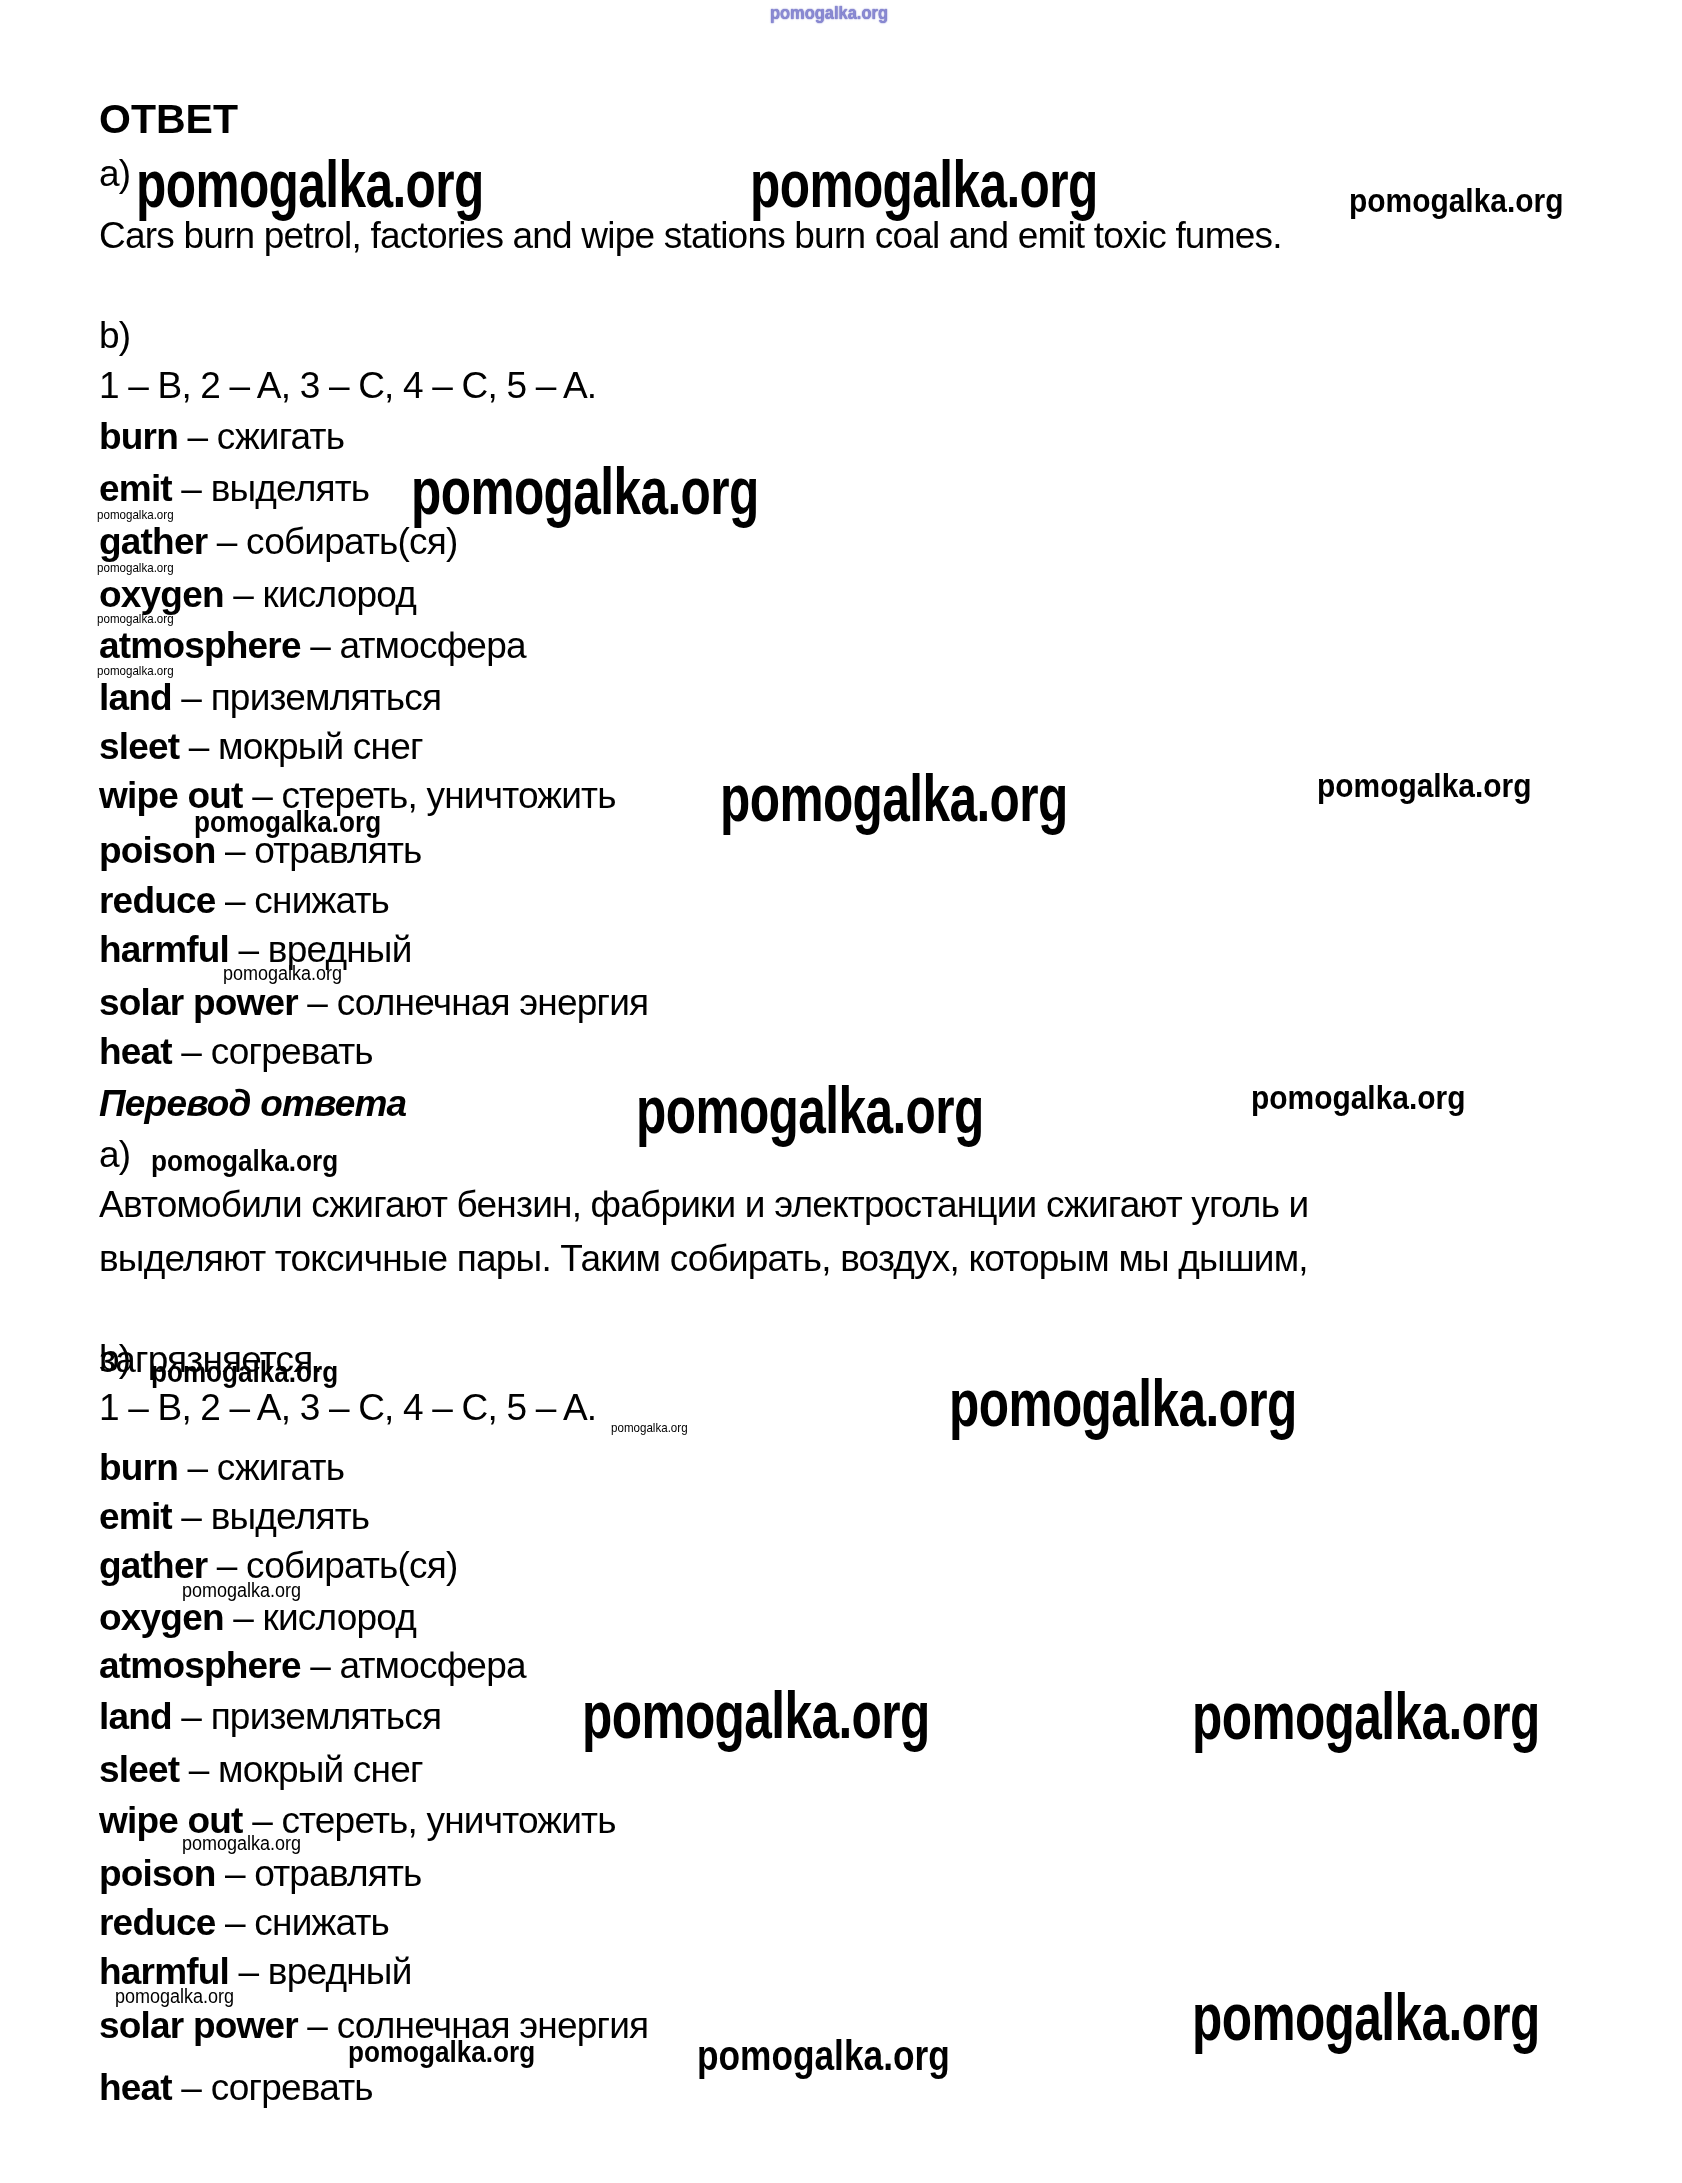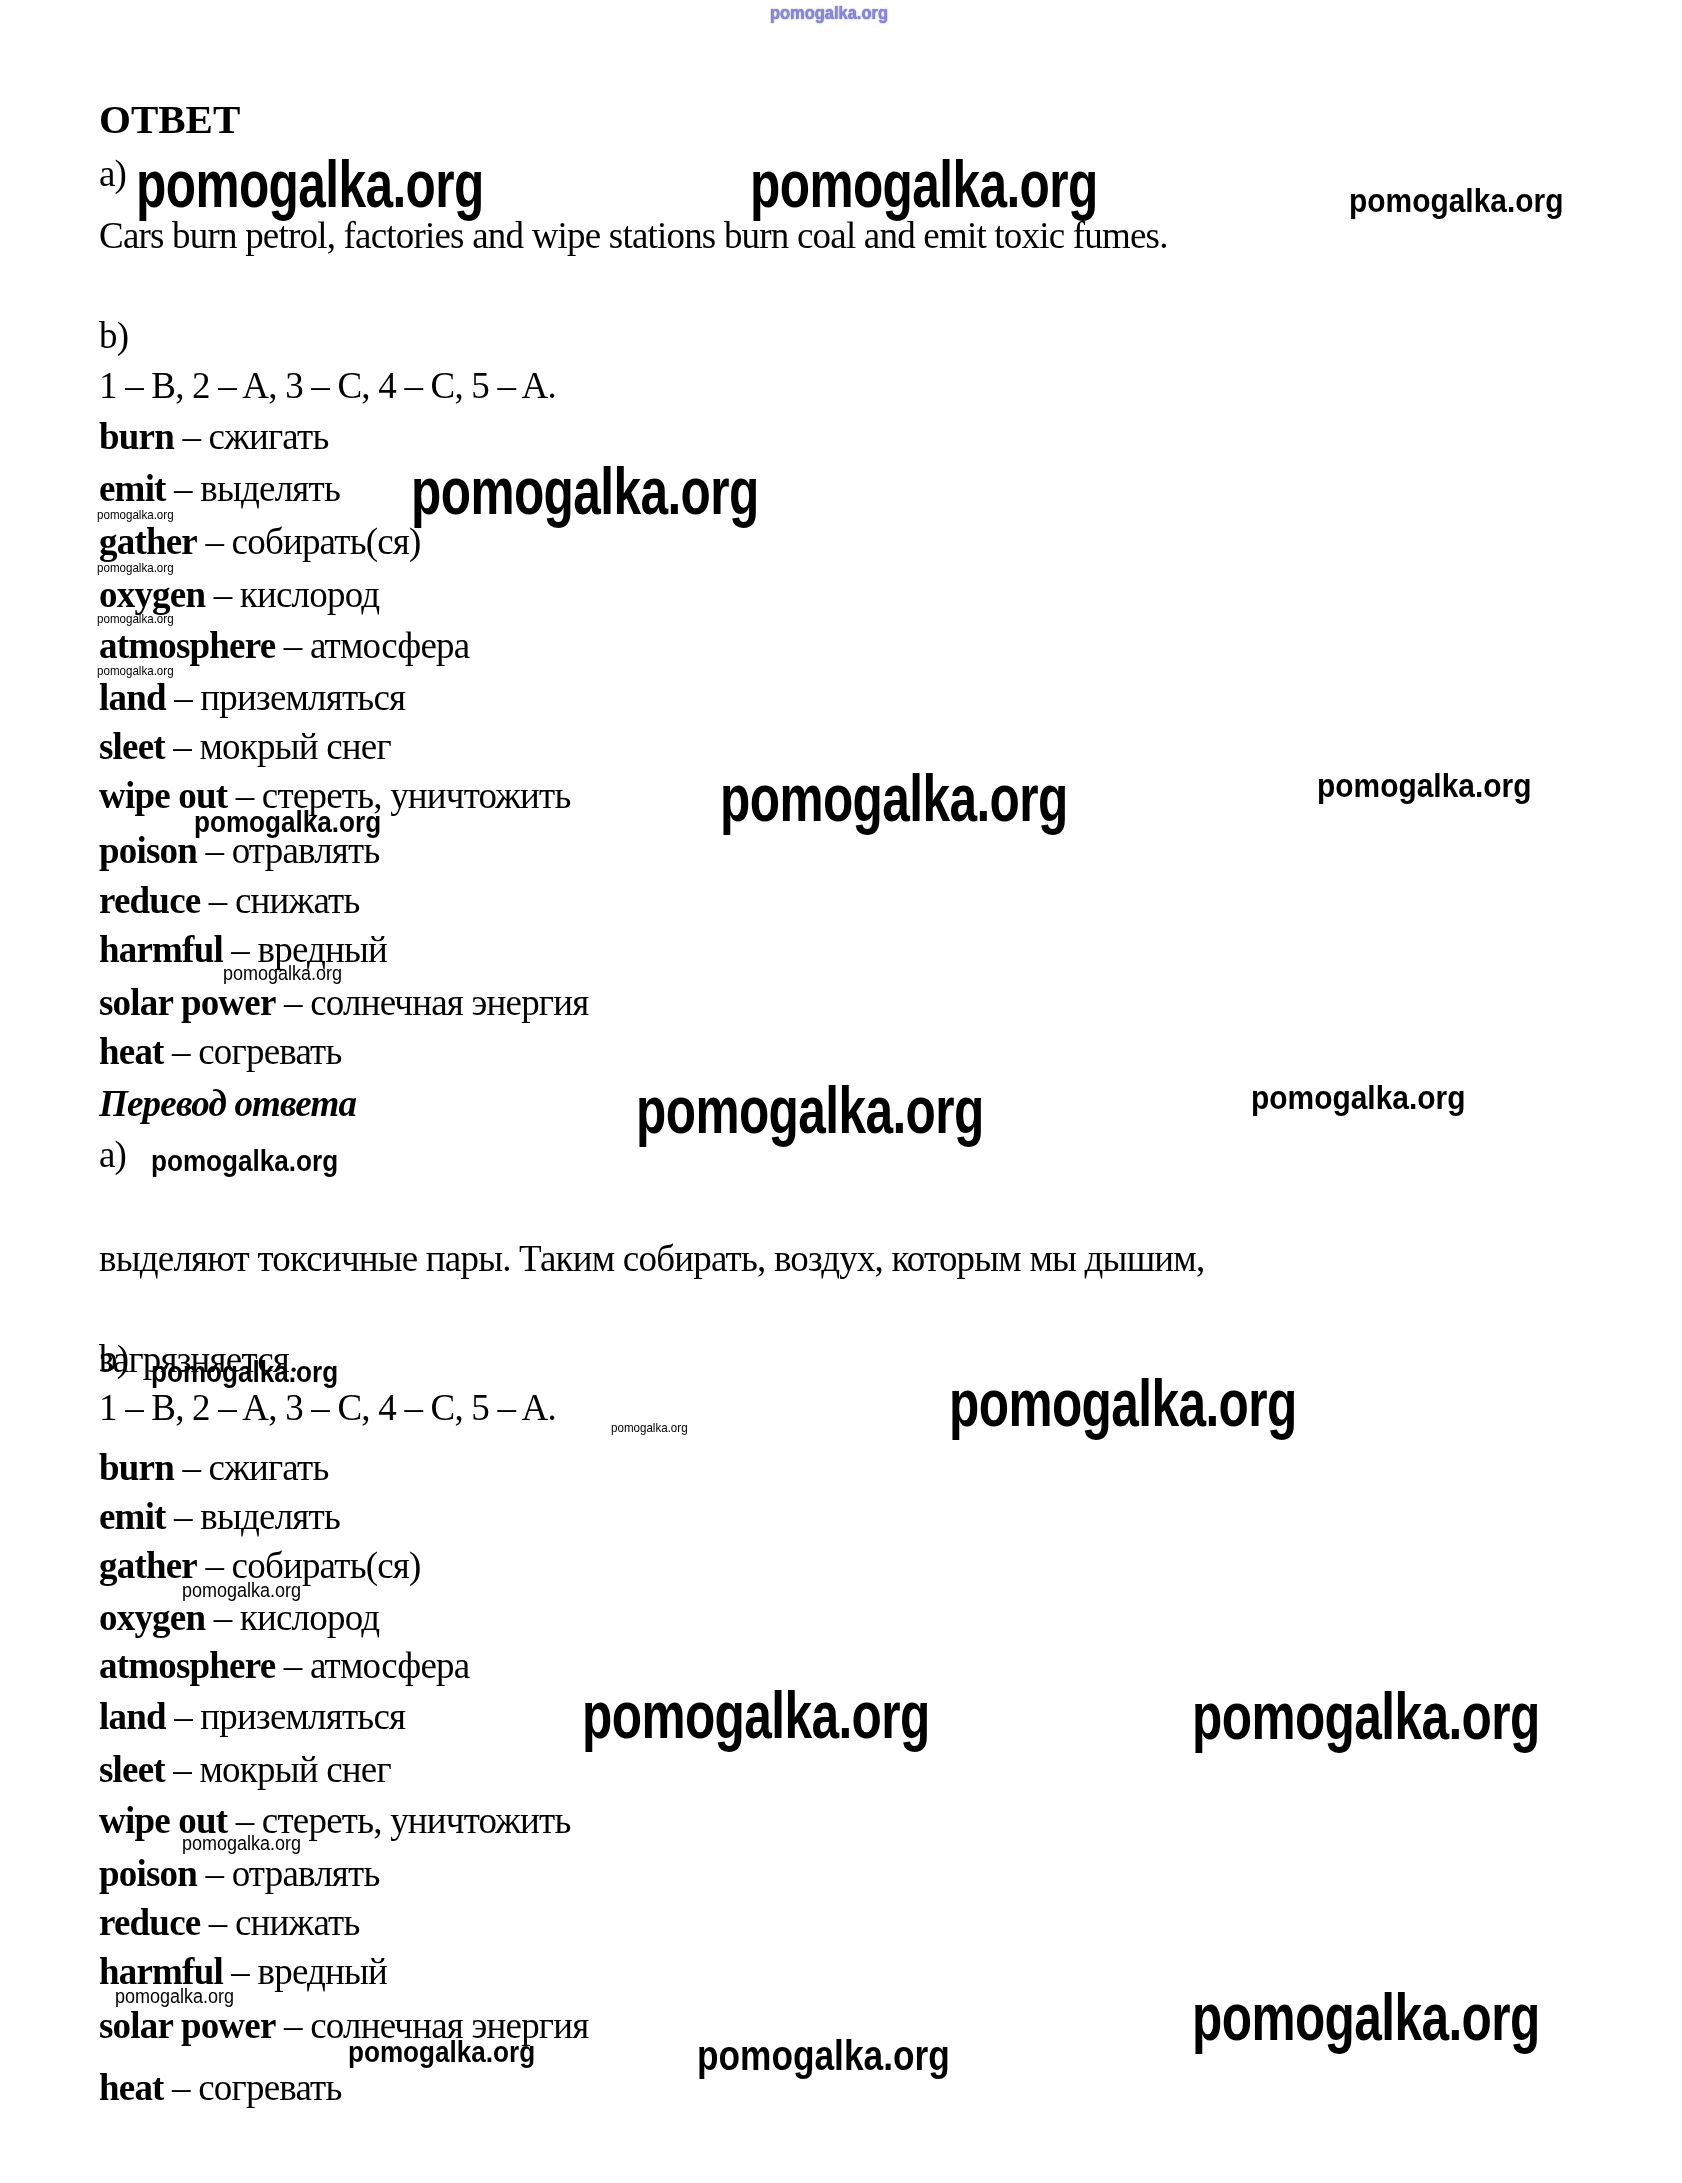--- a/index.html
+++ b/index.html
@@ -2,21 +2,21 @@
 <html style="font-size:12.2px"><head>
 <meta charset="utf-8">
 <style>
   html,body { margin:0; padding:0; background:#ffffff; }
   .page {
     position:relative; width:1683px; height:2183px; background:#ffffff;
     overflow:hidden; color:#000;
   }
   .line {
     position:absolute; left:99px;
-    font-family:Liberation Serif, serif;
+    font-family:Liberation Sans, sans-serif;
     font-size:37px; color:#000; white-space:nowrap;
     letter-spacing:-0.8px; line-height:1.15;
   }
   .bold { font-weight:bold; }
   .italic { font-style:italic; }
   .heading { font-size:41px; font-weight:bold; letter-spacing:0; }
   .wm {
     position:absolute; font-family:"Liberation Sans", sans-serif;
     color:#000; white-space:nowrap; line-height:1;
     transform-origin:left top;
@@ -75,20 +75,21 @@
   <div class="wm wm-sm" style="left:223px; top:963px;">pomogalka.org</div>
   <div class="line" style="top:982px;"><span class="bold">solar power</span><span> – </span><span>солнечная энергия</span></div>
   <div class="line" style="top:1031px;"><span class="bold">heat</span><span> – </span><span>согревать</span></div>
 
   <div class="line bold italic" style="top:1083px;text-align:center;">Перевод ответа</div>
   <div class="wm wm-xl" style="left:636px; top:1076px;">pomogalka.org</div>
   <div class="wm wm-md" style="left:1251px; top:1080px;">pomogalka.org</div>
 
   <div class="line" style="top:1134px;">a)</div>
   <div class="wm wm-md2" style="left:151px; top:1147px;">pomogalka.org</div>
+  <div class="line" style="top:1184px;">Автомобили сжигают бензин, фабрики и электростанции сжигают уголь и</div>
   <div class="line" style="top:1238px;">выделяют токсичные пары. Таким собирать, воздух, которым мы дышим,</div>
   <div class="line" style="top:1339px;">загрязняется.</div>
 
   <div class="line" style="top:1338px;">b)</div>
   <div class="wm wm-md2" style="left:151px; top:1358px;">pomogalka.org</div>
   <div class="line" style="top:1387px;">1 – B, 2 – A, 3 – C, 4 – C, 5 – A.</div>
   <div class="wm wm-xs" style="left:611px; top:1422px;">pomogalka.org</div>
   <div class="wm wm-xl" style="left:949px; top:1369px;">pomogalka.org</div>
 
   <div class="line" style="top:1447px;"><span class="bold">burn</span><span> – </span><span>сжигать</span></div>

